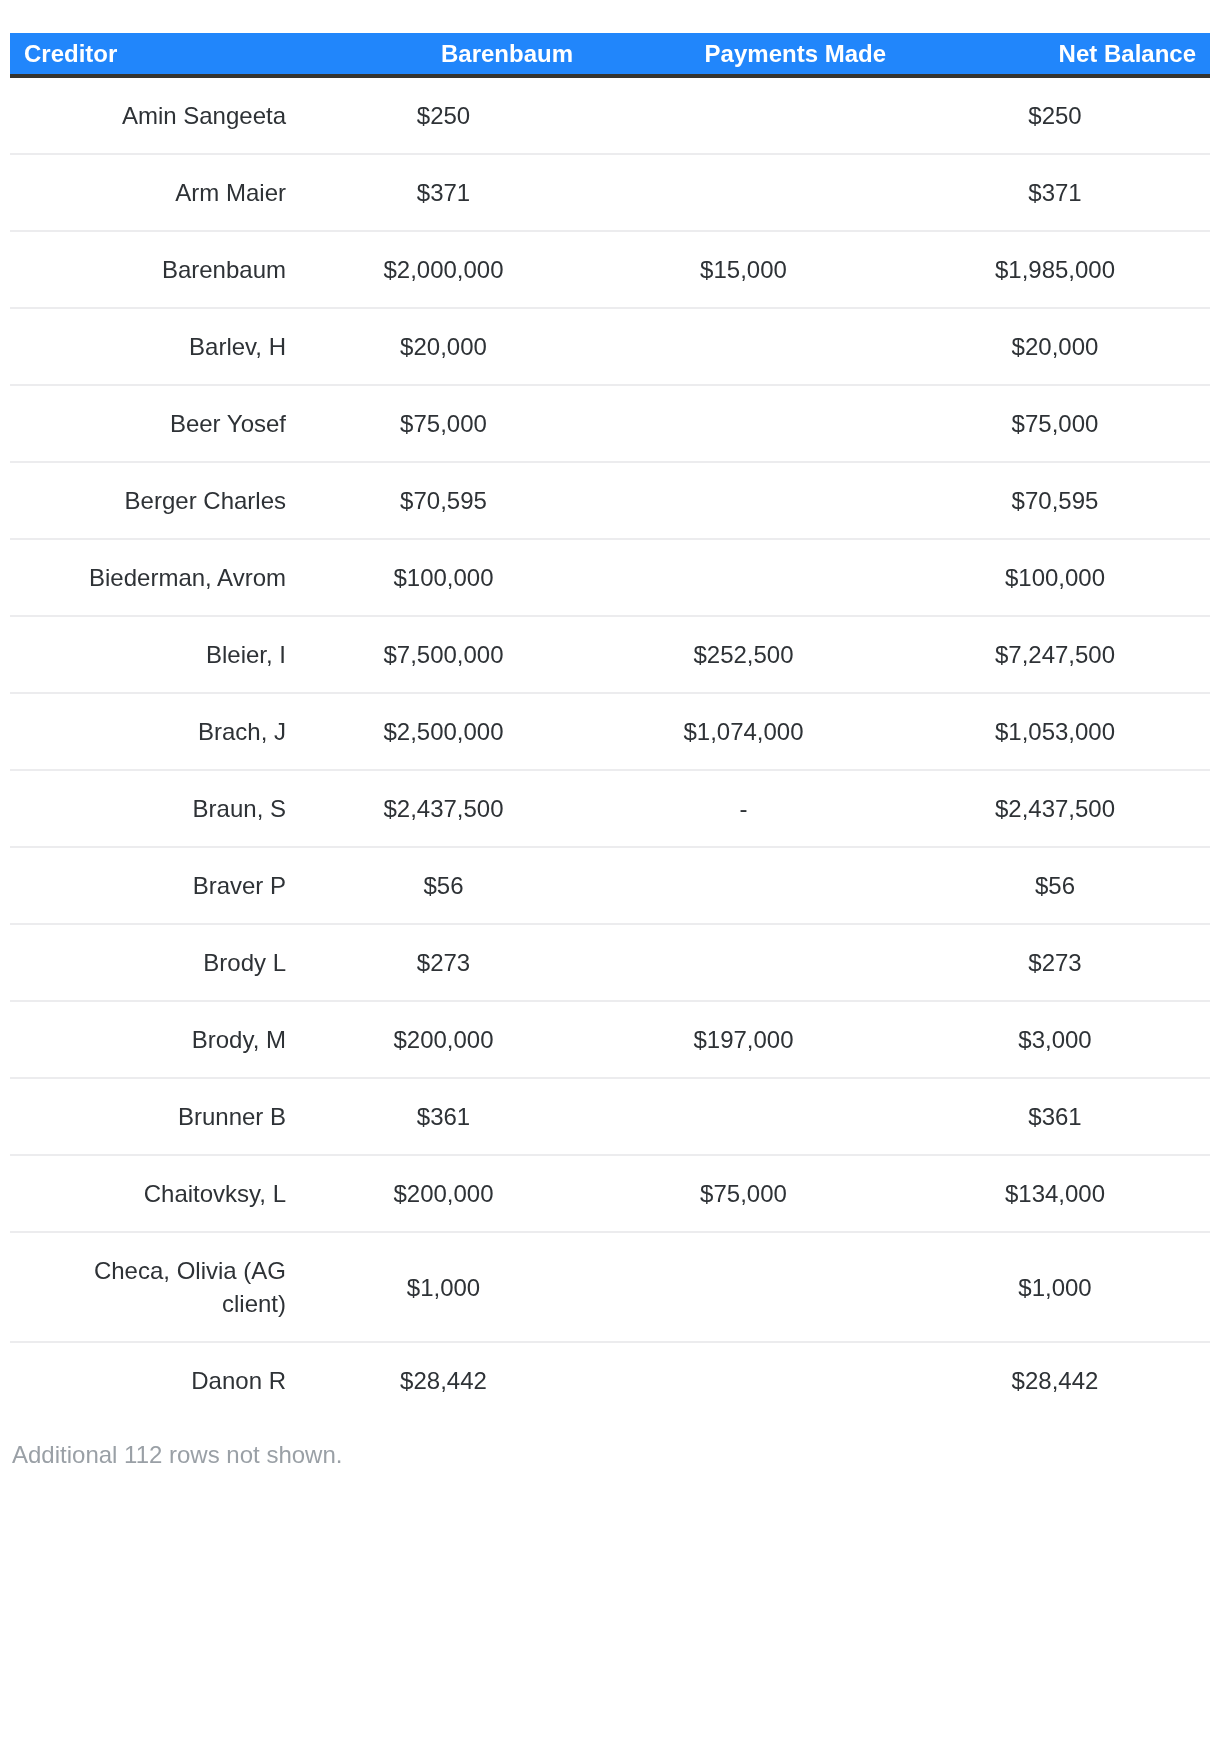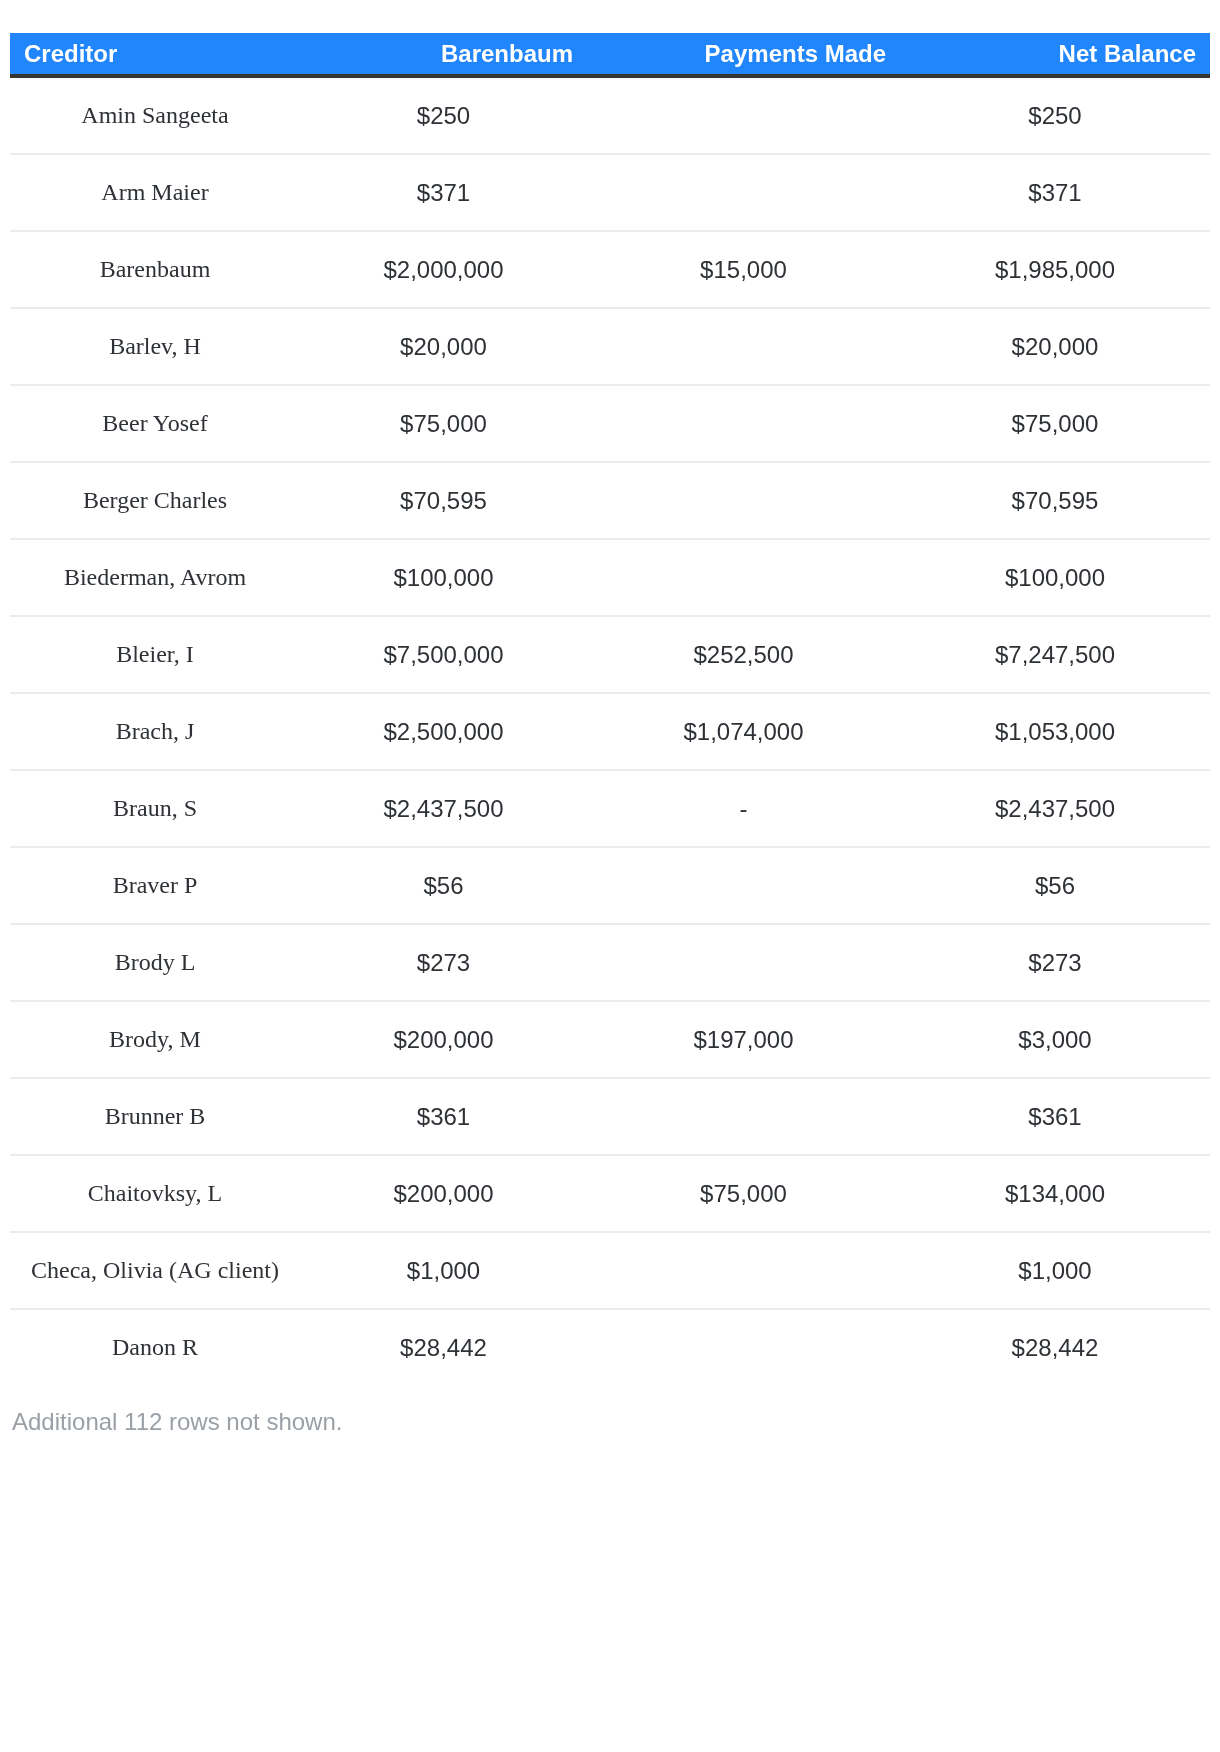--- a/index.html
+++ b/index.html
@@ -44,21 +44,21 @@
     line-height: 33px;
     padding: 21px 14px;
     border-bottom: 2px solid #ececee;
     background: #ffffff;
     word-wrap: break-word;
   }
   tbody tr:last-child td {
     border-bottom: none;
   }
   td.align-right { text-align: center; white-space: nowrap; }
-  td.align-left { text-align: center; font-family: Liberation Serif, serif; }
+  td.align-left { text-align: right; }
 
   .footer-note {
     margin-top: 22px;
     margin-left: 2px;
     font-size: 24px;
     line-height: 30px;
     color: #9aa0a6;
   }
 </style>
 </head>

